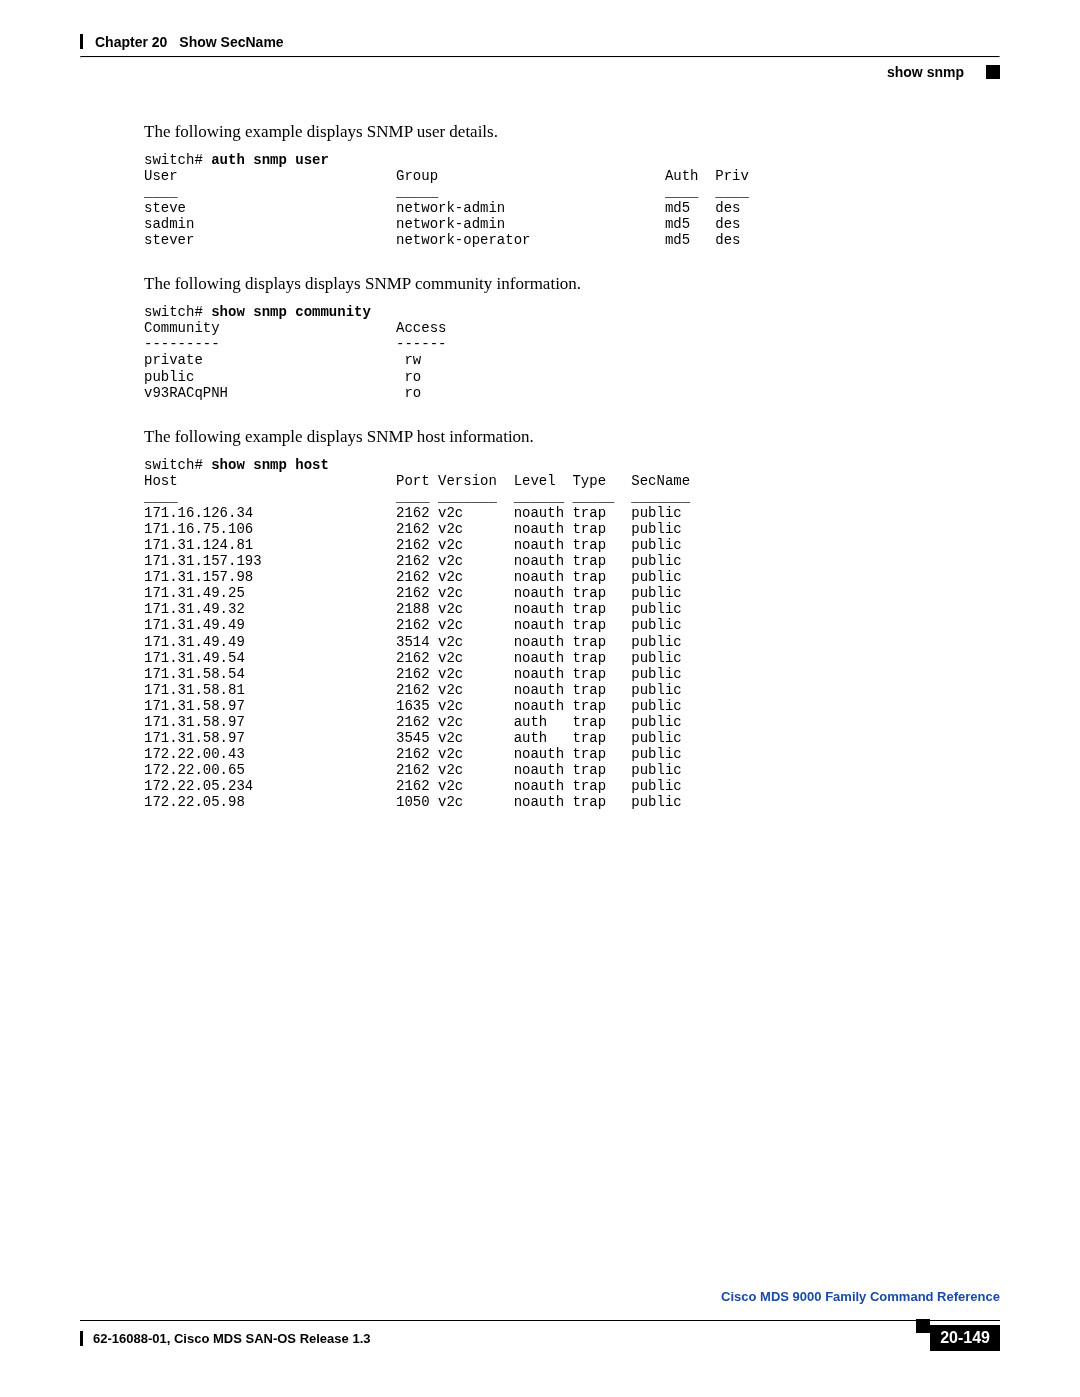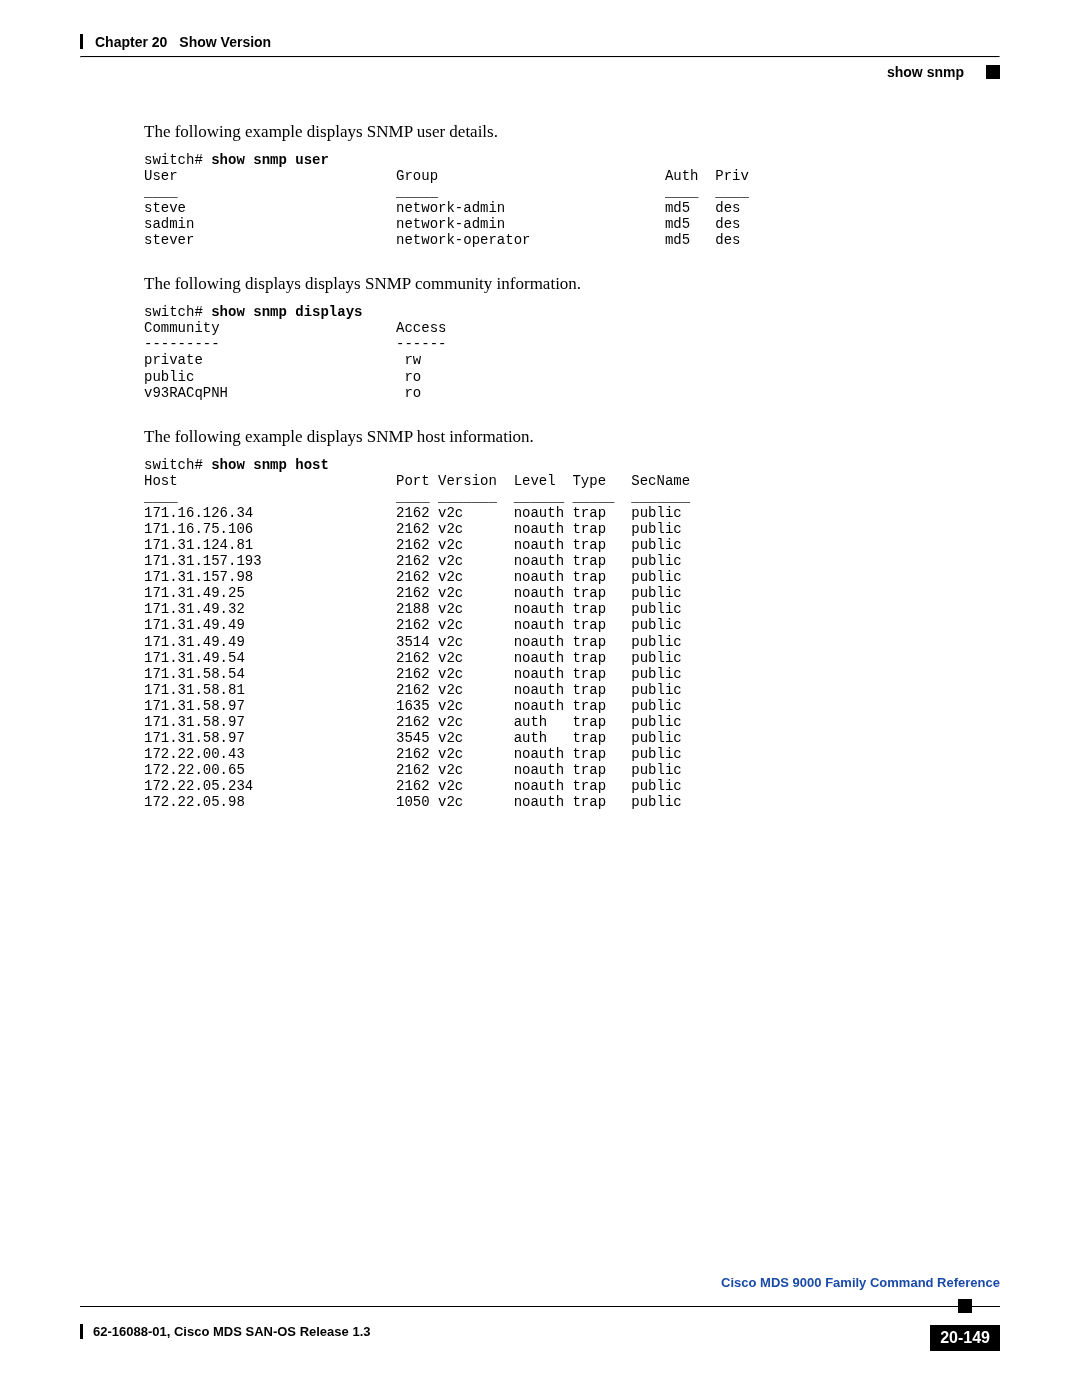--- a/index.html
+++ b/index.html
@@ -113,55 +113,54 @@
     color: #fff;
     font-family: Arial, Helvetica, sans-serif;
     font-weight: bold;
     font-size: 16px;
     padding: 4px 10px;
   }
   .footer-right {
     display: flex;
     align-items: center;
     gap: 0;
-    flex-direction: column;
   }
   .footer-right .black-square {
     margin-right: 0;
     position: relative;
     top: -12px;
     left: 0;
   }
 </style>
 </head>
 <body>
 
 <div class="page">
   <div class="top-header">
     <span class="vbar"></span>
     <span>Chapter 20</span>
-    <span>Show Version</span>
+    <span>Show SecName</span>
   </div>
   <hr class="rule">
   <div class="section-label-row">
     <span>show snmp</span>
     <span class="black-square"></span>
   </div>
 
   <div class="body-content">
     <p class="para first">The following example displays SNMP user details.</p>
-    <pre class="term"><span>switch# </span><span class="bold">show snmp user</span><span>
+    <pre class="term"><span>switch# </span><span class="bold">auth snmp user</span><span>
 User                          Group                           Auth  Priv
 ____                          _____                           ____  ____
 steve                         network-admin                   md5   des
 sadmin                        network-admin                   md5   des
 stever                        network-operator                md5   des</span></pre>
 
     <p class="para">The following displays displays SNMP community information.</p>
-    <pre class="term"><span>switch# </span><span class="bold">show snmp displays</span><span>
+    <pre class="term"><span>switch# </span><span class="bold">show snmp community</span><span>
 Community                     Access
 ---------                     ------
 private                        rw
 public                         ro
 v93RACqPNH                     ro</span></pre>
 
     <p class="para">The following example displays SNMP host information.</p>
     <pre class="term"><span>switch# </span><span class="bold">show snmp host</span><span>
 Host                          Port Version  Level  Type   SecName
 ____                          ____ _______  ______ _____  _______

